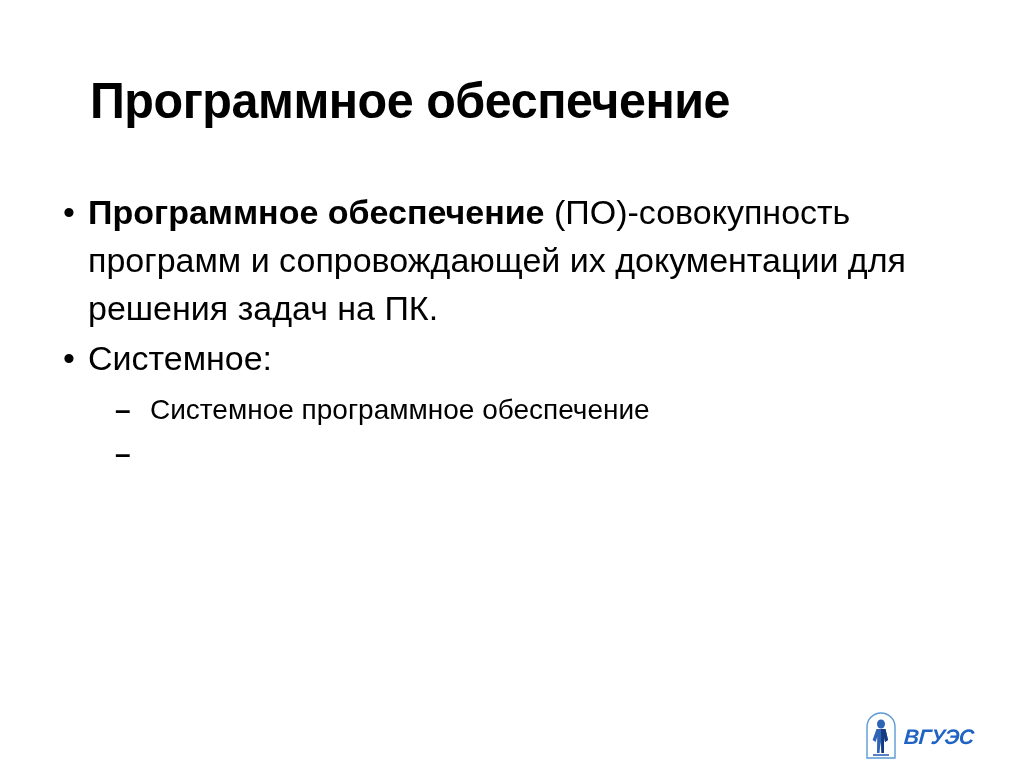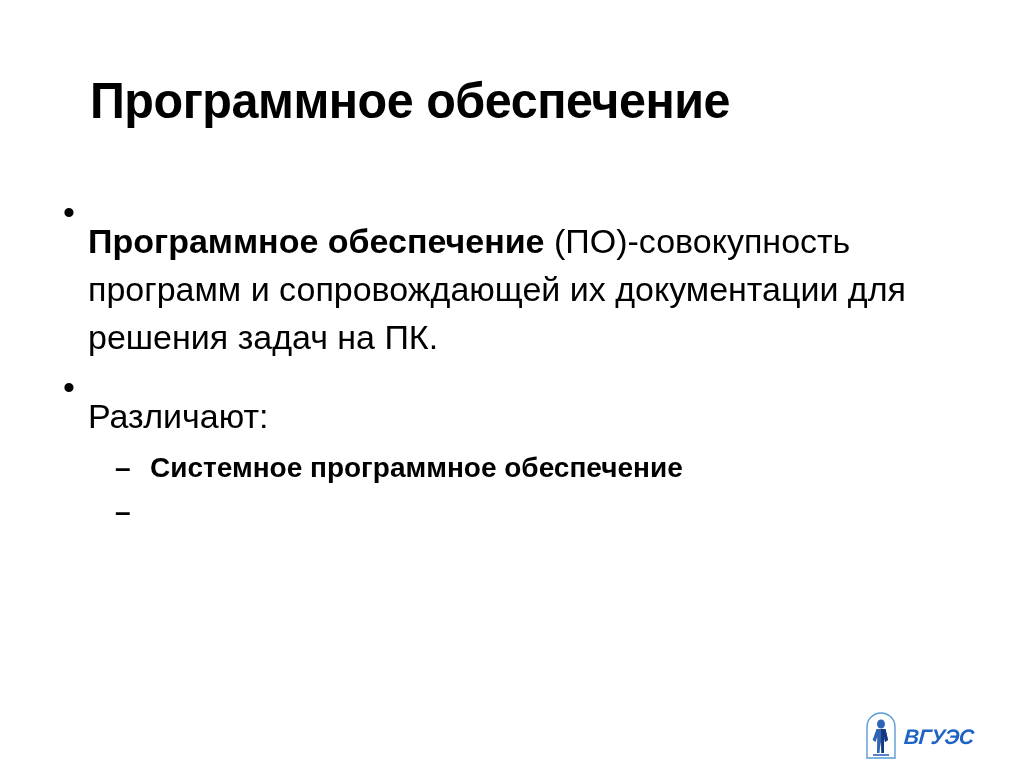--- a/index.html
+++ b/index.html
@@ -65,21 +65,20 @@
     box-sizing: border-box;
     color: #000000;
   }
 
   .bullet-text {
     flex: 1 1 auto;
     font-size: 34px;
     line-height: 48px;
     color: #000000;
     max-width: 860px;
-    margin-top: 29px;
   }
 
   .bullet-text .strong {
     font-weight: bold;
   }
 
   .bullet-item {
     margin-bottom: 2px;
   }
 
@@ -99,21 +98,21 @@
     width: 35px;
     font-size: 28px;
     font-weight: bold;
     line-height: 44px;
     color: #000000;
   }
 
   .sub-text {
     flex: 1 1 auto;
     font-size: 28px;
-    font-weight: bold;
+    font-weight: normal;
     line-height: 44px;
     color: #000000;
     white-space: nowrap;
   }
 
   
   .logo {
     position: absolute;
     left: 864px;
     top: 709px;
@@ -151,21 +150,21 @@
 
   <div class="content">
 
     <div class="bullet-row bullet-item">
       <span class="bullet-marker">•</span>
       <span class="bullet-text"><span class="strong">Программное обеспечение</span><span> (ПО)-совокупность программ и сопровождающей их документации для решения задач на ПК.</span></span>
     </div>
 
     <div class="bullet-row bullet-item">
       <span class="bullet-marker">•</span>
-      <span class="bullet-text"><span>Различают:</span></span>
+      <span class="bullet-text"><span>Системное:</span></span>
     </div>
 
     <div class="subitems">
 
       <div class="sub-row">
         <span class="sub-marker">–</span>
         <span class="sub-text">Системное программное обеспечение</span>
       </div>
 
       <div class="sub-row">

